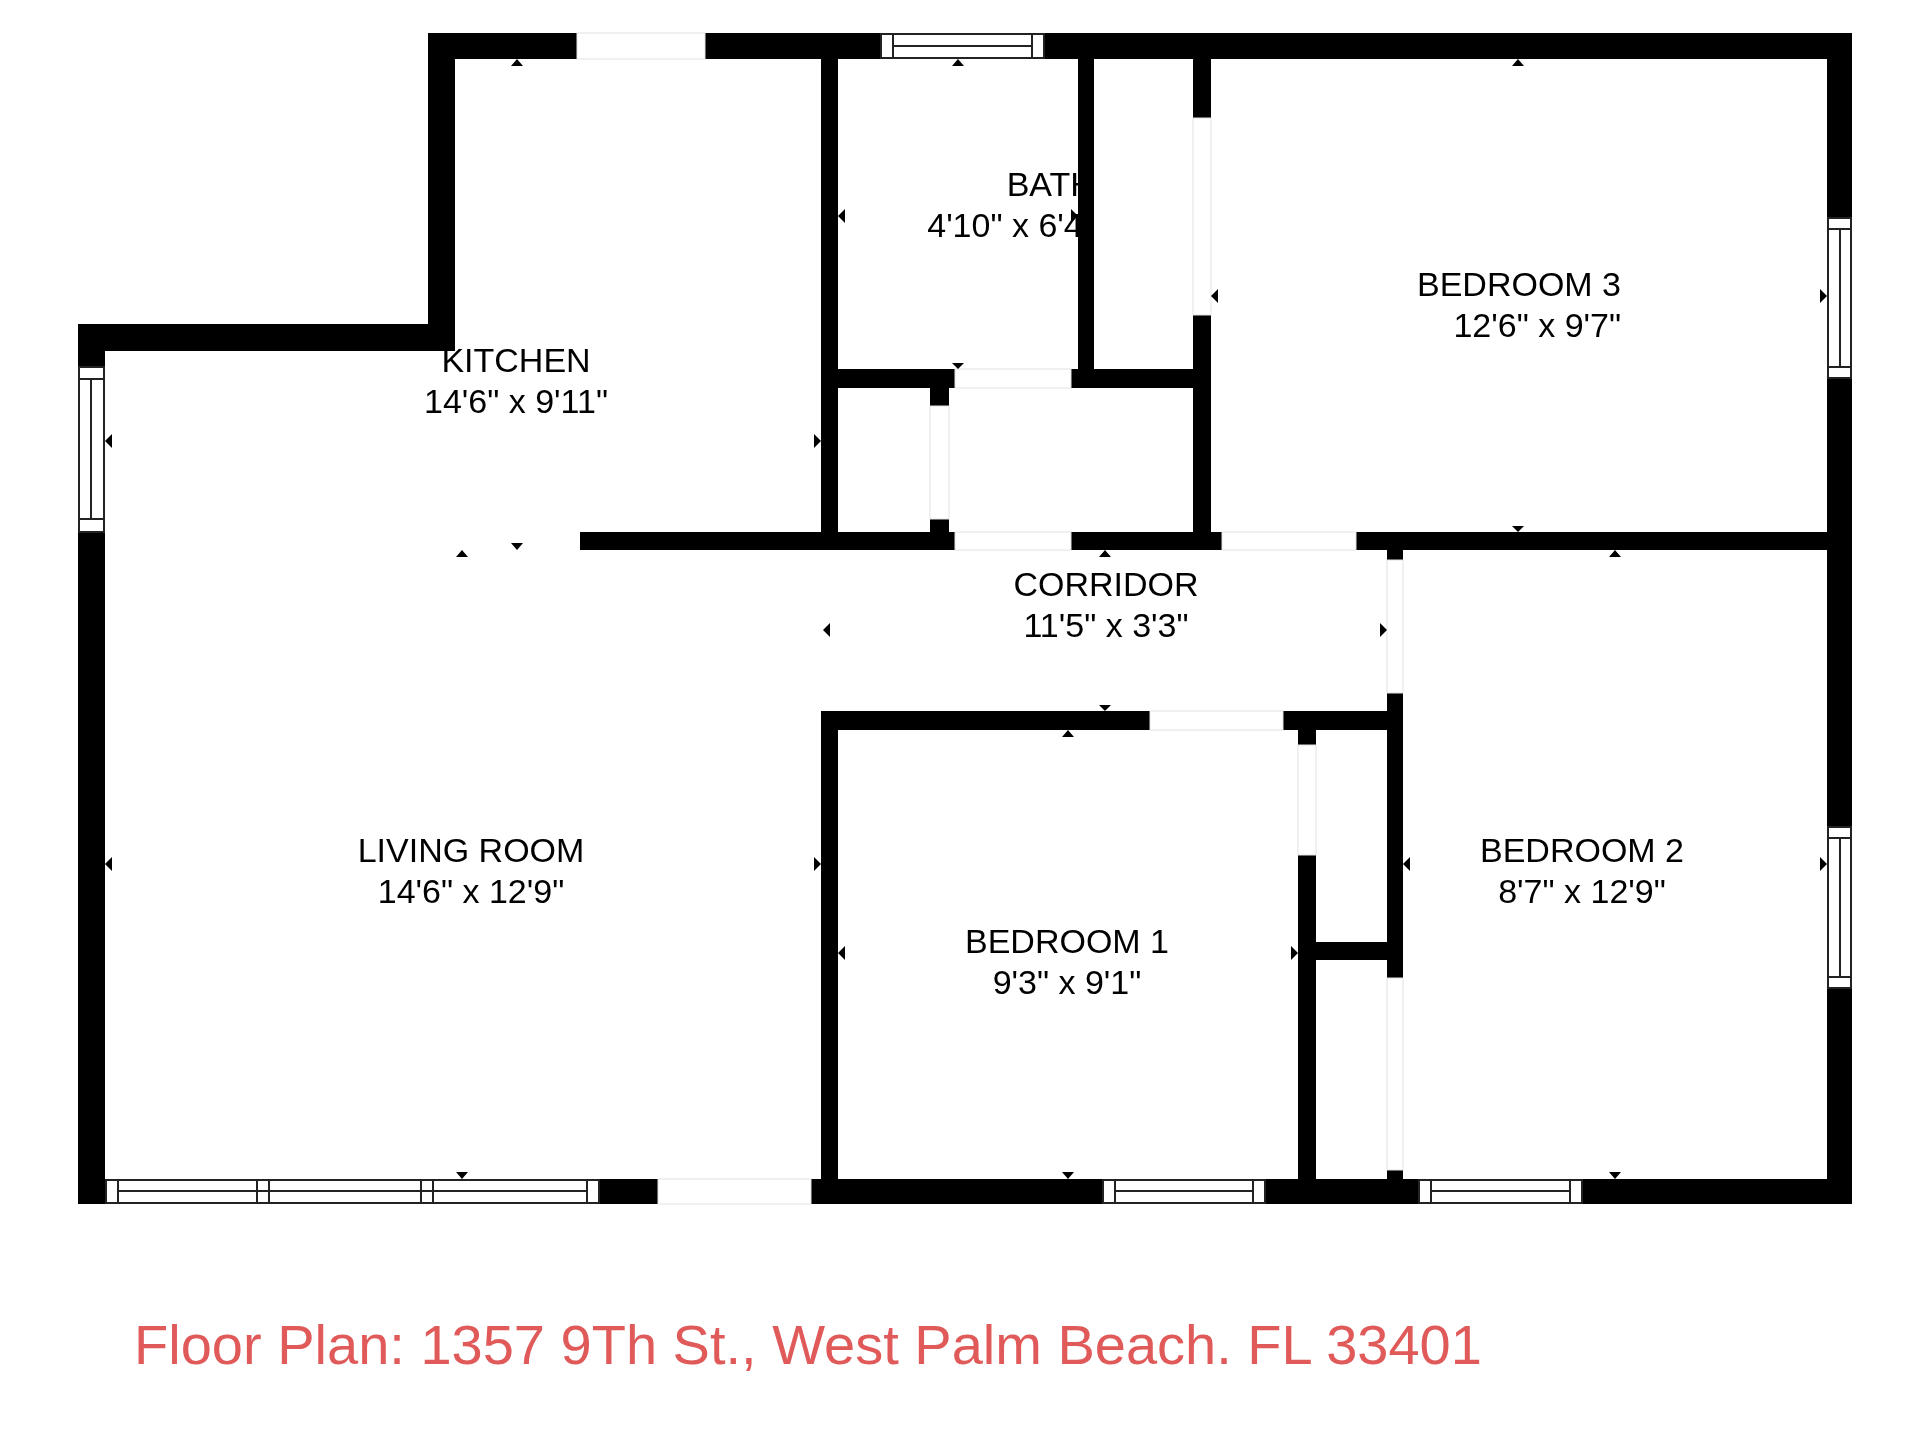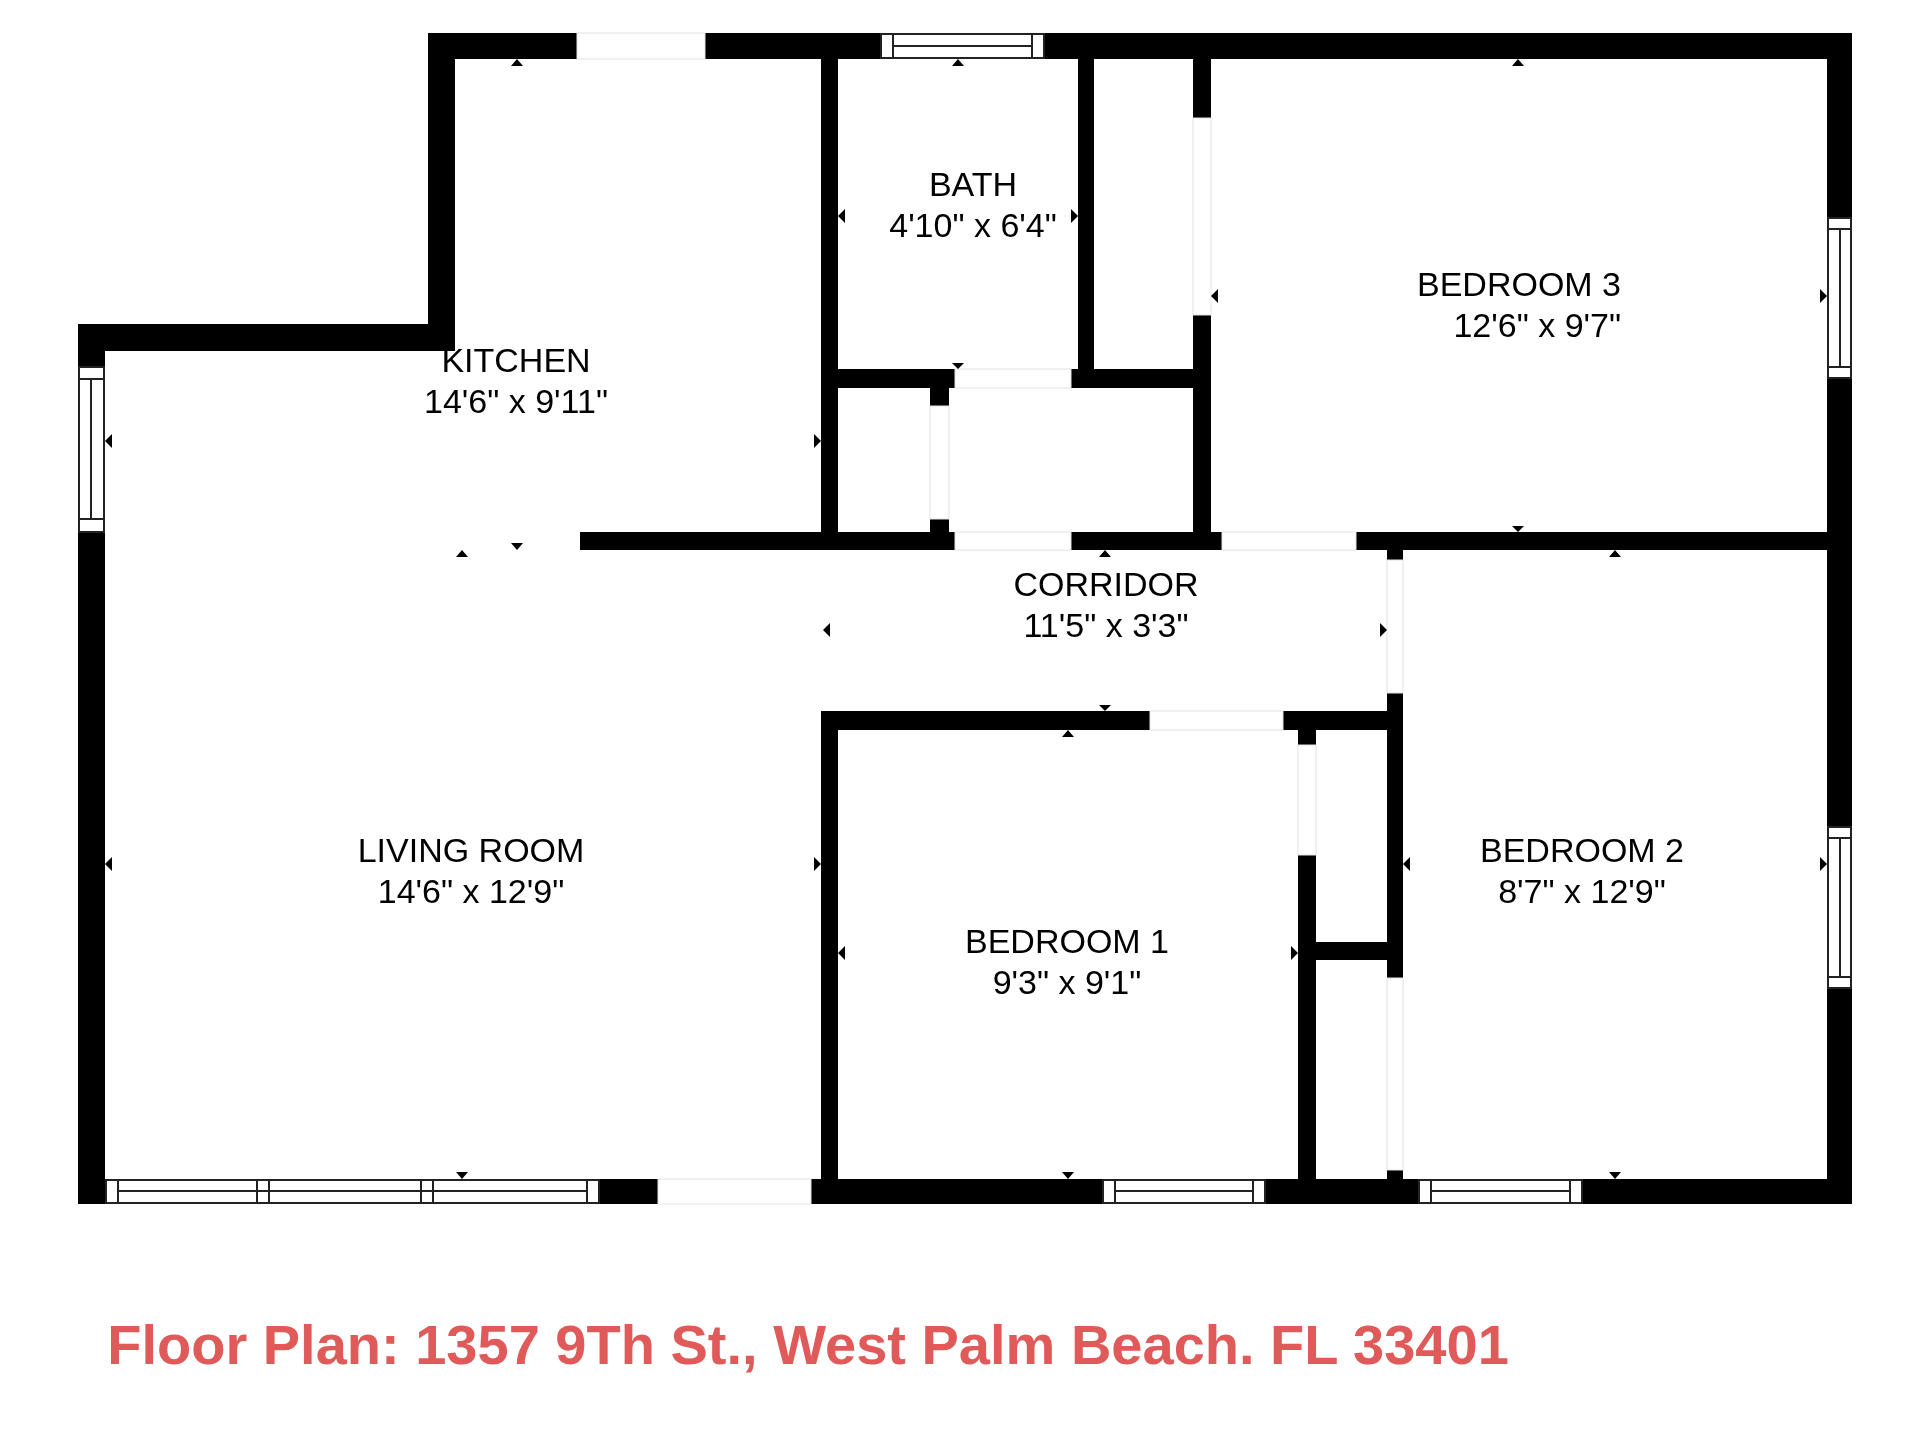--- a/index.html
+++ b/index.html
@@ -4,21 +4,21 @@
 <style>
   html, body { margin: 0; padding: 0; background: #ffffff; }
   body { width: 1920px; height: 1440px; position: relative; overflow: hidden; font-family: "Liberation Sans", sans-serif; }
   #plan { position: absolute; left: 0; top: 0; width: 1920px; height: 1440px; }
   .wall { fill: #000000; }
   .win-frame { fill: #ffffff; stroke: #222222; stroke-width: 2; }
   .win-line { stroke: #222222; stroke-width: 2; }
   .door { fill: #ffffff; stroke: #e2e2e2; stroke-width: 1; }
   .marker { fill: #000000; }
   .room-label { position: absolute; text-align: center; color: #000000; font-size: 34px; line-height: 41px; transform: translateX(-50%); white-space: nowrap; font-family: "Liberation Sans", sans-serif; }
-  .caption { position: absolute; left: 0; width: 1616px; top: 1312px; text-align: center; font-size: 56px; font-weight: bold; color: #e05a5a; font-family: "Liberation Sans", sans-serif; letter-spacing: 0px; }
+  .caption { position: absolute; left: 0; width: 1616px; top: 1312px; text-align: center; font-size: 56px; font-weight: normal; color: #e05a5a; font-family: "Liberation Sans", sans-serif; letter-spacing: 0px; }
 </style>
 </head>
 <body>
 
 <svg id="plan" viewBox="0 0 1920 1440" xmlns="http://www.w3.org/2000/svg">
   <g>
 
     <rect class="wall" x="428" y="33" width="149" height="26"></rect>
     <rect class="wall" x="705" y="33" width="176" height="26"></rect>
     <rect class="wall" x="1044" y="33" width="808" height="26"></rect>
@@ -176,21 +176,21 @@
     <polygon class="marker" points="1827,864 1820,857 1820,871"></polygon>
     <polygon class="marker" points="1609,1172 1615,1179 1621,1172"></polygon>
   </g>
 </svg>
 
 <div class="room-label" style="left:516px; top:340px;">
   <div>KITCHEN</div>
   <div>14'6" x 9'11"</div>
 </div>
 
-<div class="room-label" style="left:973px; top:164px;">
+<div class="room-label" style="left:1011px; top:164px;text-align:right;">
   <div>BATH</div>
   <div>4'10" x 6'4"</div>
 </div>
 
 <div class="room-label" style="left:1519px; top:264px;text-align:right;">
   <div>BEDROOM 3</div>
   <div>12'6" x 9'7"</div>
 </div>
 
 <div class="room-label" style="left:1106px; top:564px;">

